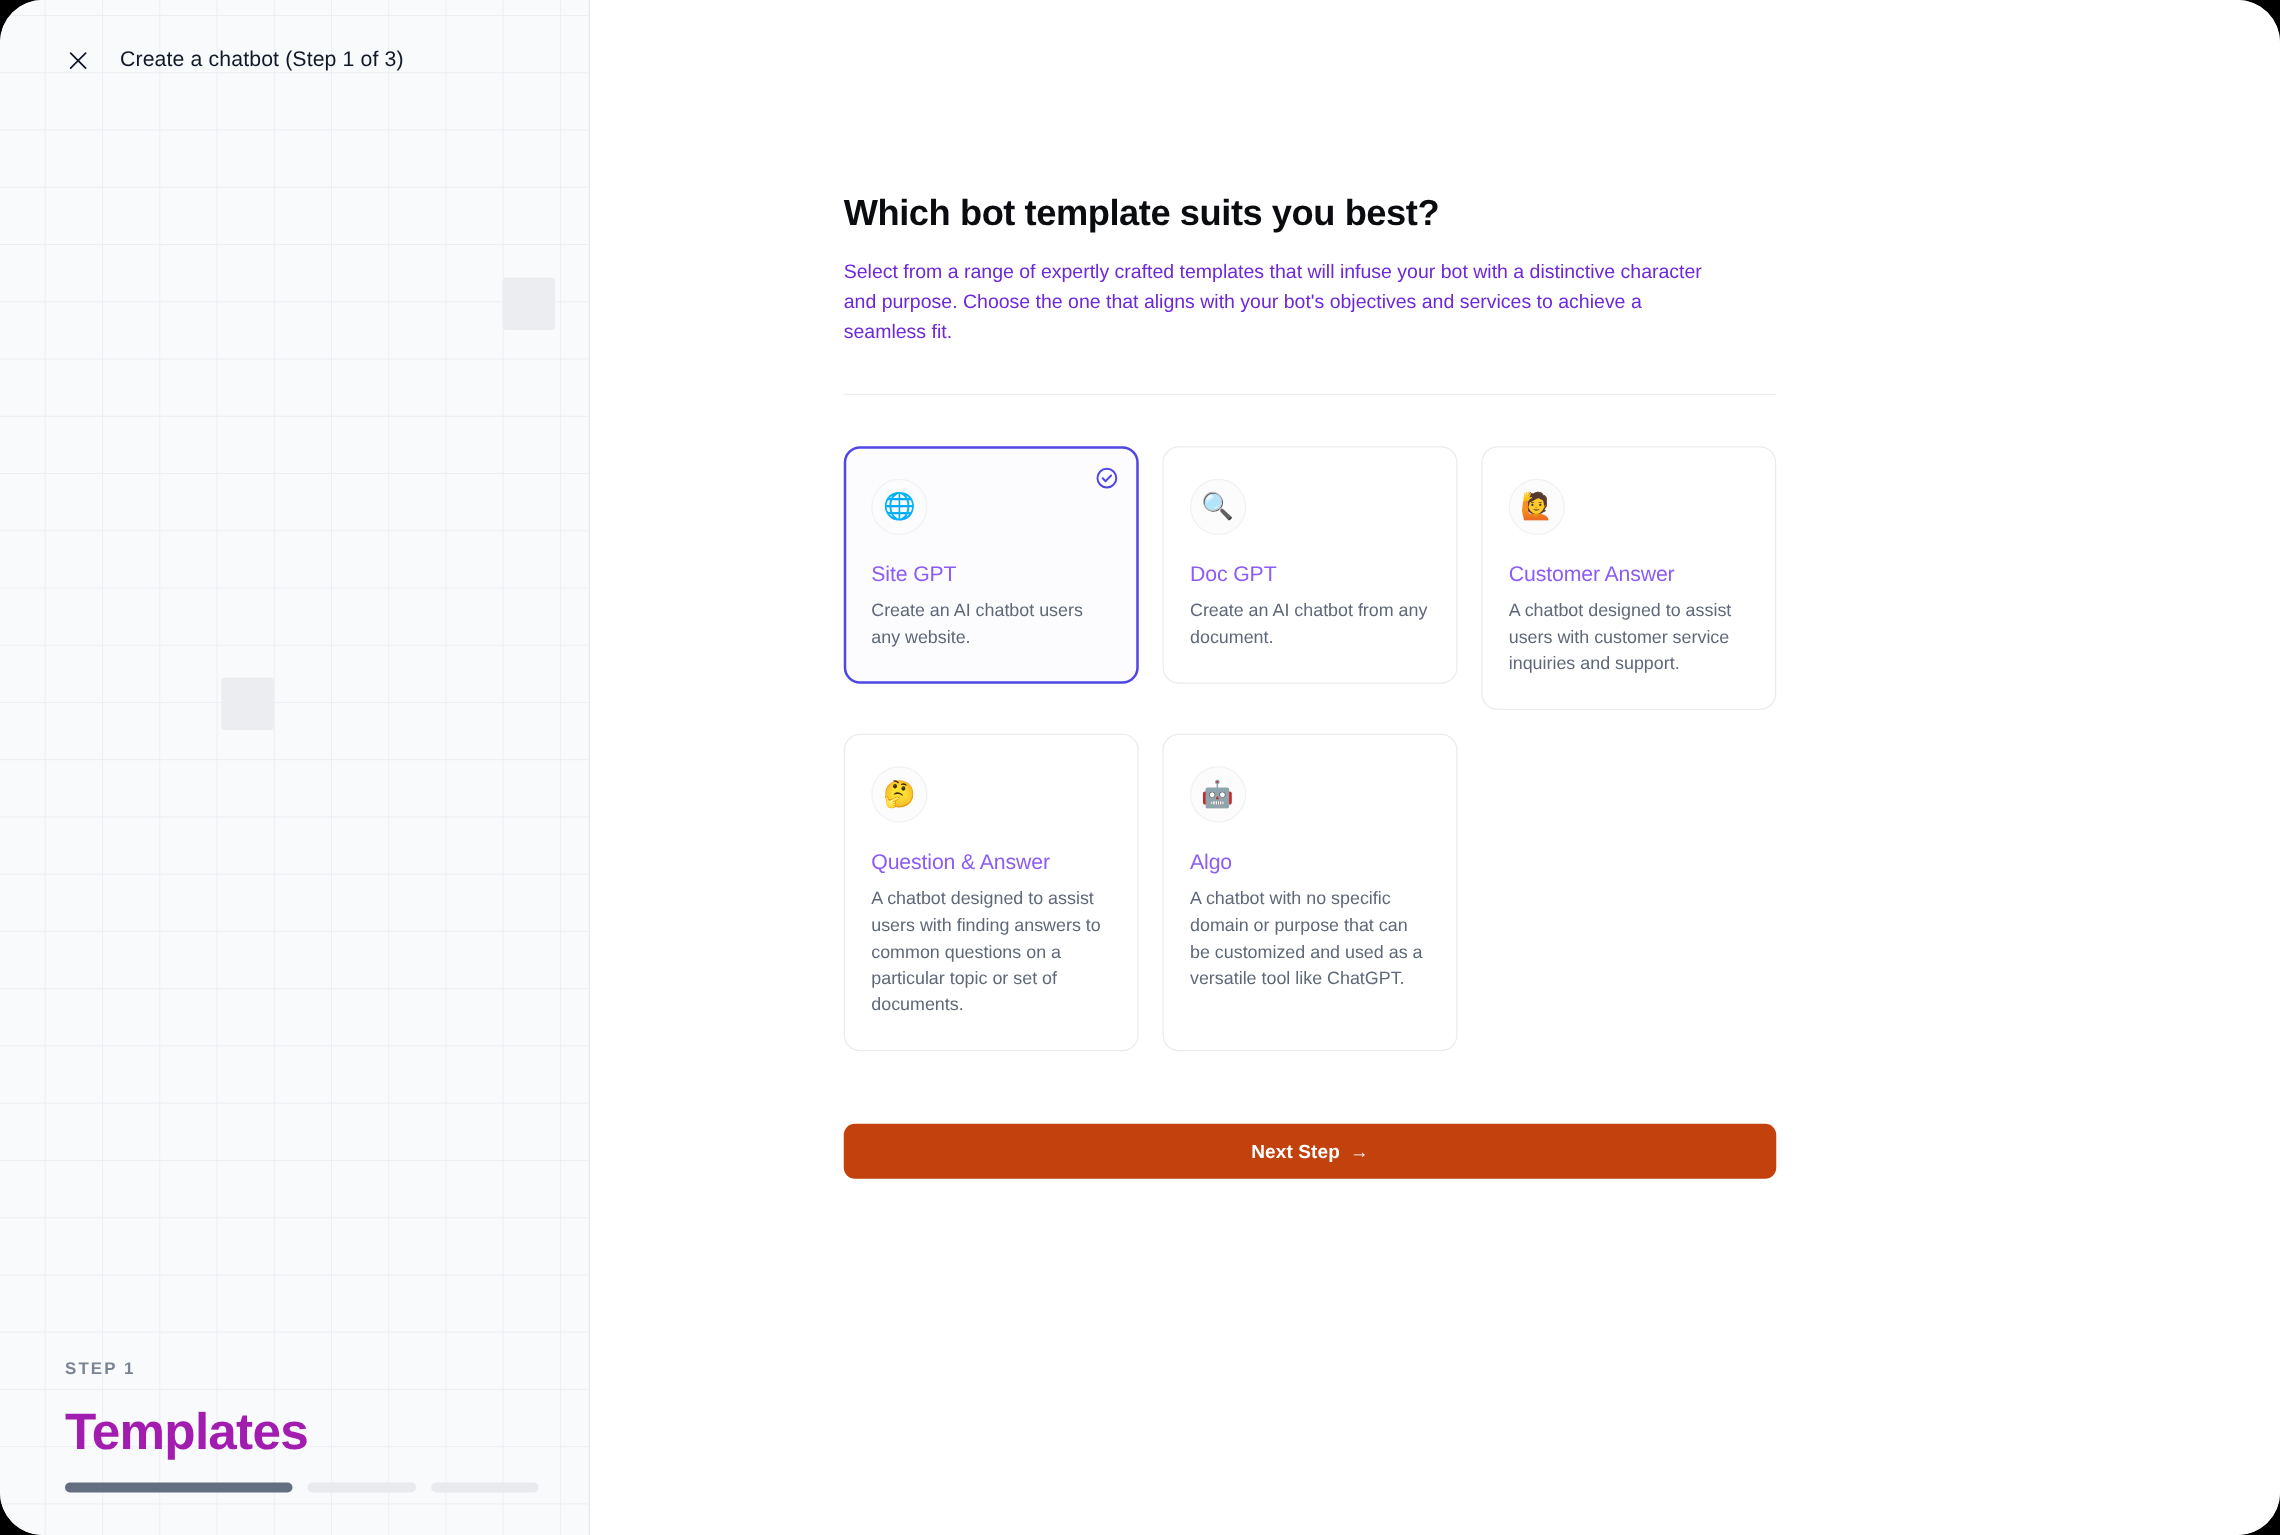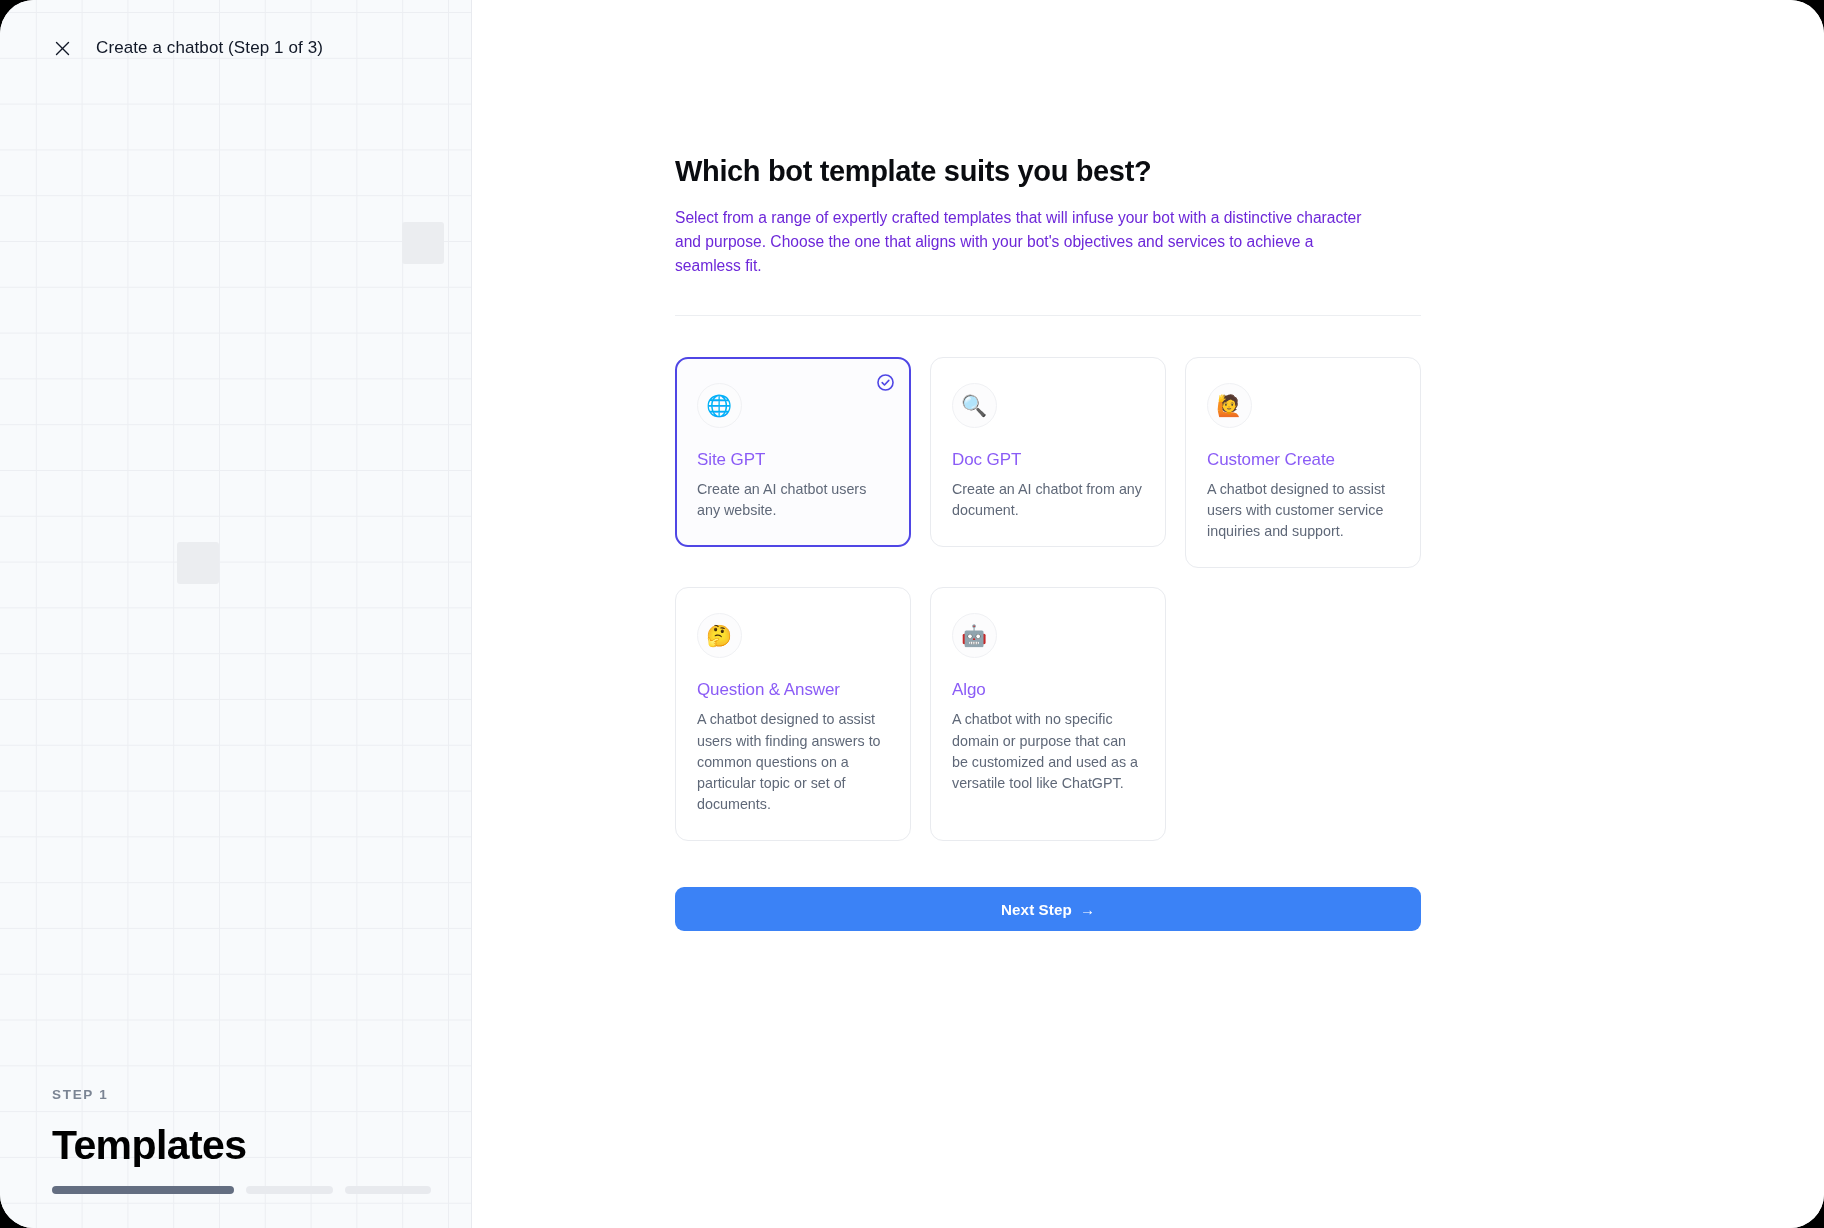--- a/index.html
+++ b/index.html
@@ -94,21 +94,21 @@
     font-weight: bold;
     letter-spacing: 1.7px;
     color: #7b8493;
     text-transform: uppercase;
     margin-bottom: 22px;
   }
 
   #step-title {
     font-size: 41px;
     font-weight: bold;
-    color: #000000;
+    color: #a21caf;
     letter-spacing: -0.6px;
     line-height: 1.05;
     margin-bottom: 19px;
   }
 
   #step-desc {
     font-size: 16.5px;
     line-height: 1.52;
     color: #4c5565;
     max-width: 380px;
@@ -220,25 +220,25 @@
     top: 14px;
     right: 14px;
     width: 19px;
     height: 19px;
     color: #4f46e5;
   }
   .card-check svg { display: block; }
 
   
   #next-step-button {
-    margin-top: 46px;
+    margin-top: 58px;
     width: 746px;
     height: 44px;
     border-radius: 9px;
-    background: #3b82f6;
+    background: #c2410c;
     color: #ffffff;
     font-size: 15.2px;
     font-weight: bold;
     display: flex;
     align-items: center;
     justify-content: center;
     gap: 8px;
     border: none;
     cursor: pointer;
     letter-spacing: 0.1px;
@@ -297,21 +297,21 @@
             <div class="card-title">Site GPT</div>
             <div class="card-desc">Create an AI chatbot users any website.</div>
           </div>
           <div class="template-card">
             <div class="card-icon-wrap">🔍</div>
             <div class="card-title">Doc GPT</div>
             <div class="card-desc">Create an AI chatbot from any document.</div>
           </div>
           <div class="template-card tall">
             <div class="card-icon-wrap">🙋</div>
-            <div class="card-title">Customer Create</div>
+            <div class="card-title">Customer Answer</div>
             <div class="card-desc">A chatbot designed to assist users with customer service inquiries and support.</div>
           </div>
           <div class="template-card tall">
             <div class="card-icon-wrap">🤔</div>
             <div class="card-title">Question &amp; Answer</div>
             <div class="card-desc">A chatbot designed to assist users with finding answers to common questions on a particular topic or set of documents.</div>
           </div>
           <div class="template-card tall">
             <div class="card-icon-wrap">🤖</div>
             <div class="card-title">Algo</div>

